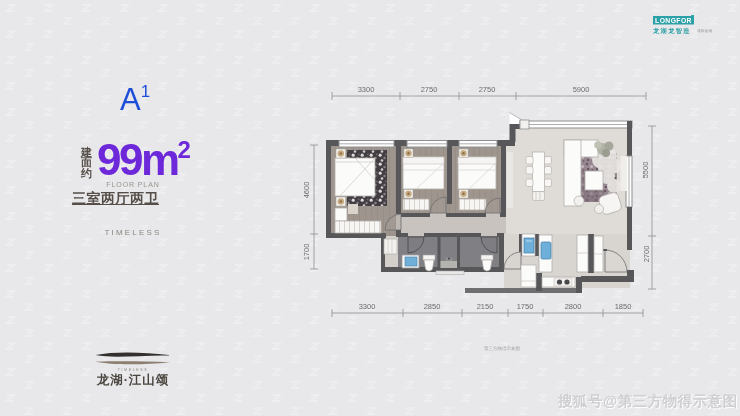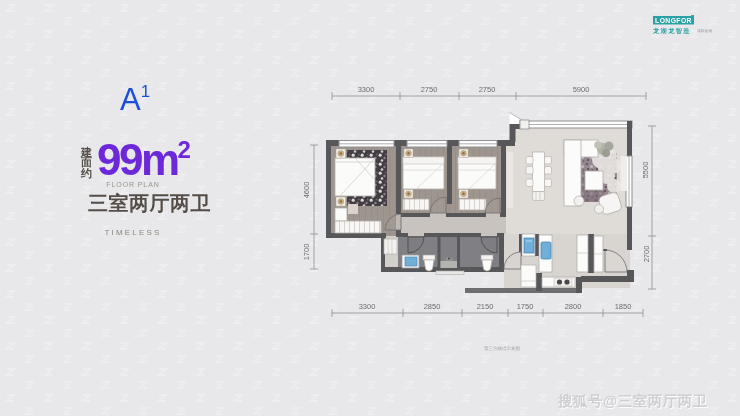--- a/index.html
+++ b/index.html
@@ -25,35 +25,47 @@
   <div class="abs" style="left:120px;top:82px;color:#1d4ed8;font-size:31px;font-weight:400;">A<span style="font-size:17px;vertical-align:13px;">1</span></div>
 
   <div class="abs" style="left:68px;top:139px;width:135px;">
 
     <div class="abs" style="left:13px;top:8px;width:14px;color:#57504a;font-size:11px;font-weight:700;line-height:10.4px;">建面约</div>
 
     <div class="abs" style="left:29px;top:-4.5px;color:#6d28d9;font-size:44px;font-weight:700;letter-spacing:-2.5px;">99m<span style="font-size:24px;vertical-align:17px;letter-spacing:0;">2</span></div>
 
     <div class="abs" style="left:0px;top:41.5px;width:130px;text-align:center;color:#9a948d;font-size:7px;letter-spacing:0.9px;">FLOOR PLAN</div>
 
-    <div class="abs" style="left:20px;top:51px;color:#554e48;font-size:20px;font-weight:700;letter-spacing:0.5px;white-space:nowrap;">三室两厅两卫</div>
+    <div class="abs" style="left:4px;top:51px;color:#554e48;font-size:14px;font-weight:700;letter-spacing:0.5px;white-space:nowrap;text-decoration:underline;">三室两厅两卫</div>
 
     <div class="abs" style="left:0px;top:89px;width:130px;text-align:center;color:#8b867f;font-size:8px;letter-spacing:2.2px;">TIMELESS</div>
   </div>
 
   <div class="abs" style="left:653px;top:15px;">
     <svg width="62" height="20" viewBox="0 0 62 20">
       <rect x="0" y="1" width="41" height="8.5" fill="#2ba0a6"></rect>
       <rect x="38.2" y="0" width="2.8" height="2.8" fill="#2ba0a6"></rect>
       <text x="20.5" y="8" font-size="6.8" font-weight="700" fill="#ffffff" text-anchor="middle" letter-spacing="0.4">LONGFOR</text>
       <text x="0" y="17.5" font-size="6.2" font-weight="700" fill="#2ba0a6" letter-spacing="1.4">龙湖龙智造</text>
       <text x="44" y="17" font-size="3.6" fill="#8d9294" letter-spacing="0.2">成都造物</text>
     </svg>
   </div>
 
+  <div class="abs" style="left:92px;top:348px;">
+    <svg width="82" height="42" viewBox="0 0 82 42">
+
+      <path d="M3.5 7 C 22 3.3, 50 3.9, 77 7 L77 7.5 C 50 6.9, 22 10.8, 3.5 7 Z" fill="#322f2d"></path>
+
+      <path d="M3 13.8 C 25 13, 55 13.4, 78 14.2 C 50 17.2, 20 17, 3 13.8 Z" fill="#8b7f70"></path>
+
+      <text x="41" y="22.5" font-size="3.6" fill="#8a8680" text-anchor="middle" letter-spacing="1.6">TIMELESS</text>
+
+      <text x="41" y="36" font-size="12.5" font-weight="700" fill="#4a463f" text-anchor="middle" letter-spacing="1px">龙湖·江山颂</text>
+    </svg>
+  </div>
 
   <svg class="abs" style="left:0;top:0;" width="740" height="416" viewBox="0 0 740 416">
     <defs>
       <pattern id="plank" width="6" height="12" patternUnits="userSpaceOnUse">
         <rect width="6" height="12" fill="#9e968e"></rect>
         <rect x="5" width="1" height="12" fill="#978e86"></rect>
       </pattern>
       <pattern id="hatch" width="5" height="8" patternUnits="userSpaceOnUse">
         <rect width="5" height="8" fill="#f7f6f4"></rect>
         <rect x="4" width="1" height="8" fill="#d7d3ce"></rect>
@@ -402,14 +414,14 @@
       <text x="309" y="190" transform="rotate(-90 309 190)">4600</text>
       <text x="309" y="252" transform="rotate(-90 309 252)">1700</text>
 
       <text x="648" y="170" transform="rotate(-90 648 170)">5500</text>
       <text x="649" y="254" transform="rotate(-90 649 254)">2700</text>
     </g>
 
     <text x="502" y="350" font-size="4.5" fill="#9a9a9c" text-anchor="middle">第三方物得示意图</text>
   </svg>
 
-  <div class="abs" style="left:558px;top:392px;color:#cfcfd3;font-size:14.5px;font-weight:700;letter-spacing:0.5px;text-shadow:1px 1px 0 #fdfdfd;">搜狐号@三室两厅两卫</div>
+  <div class="abs" style="left:558px;top:392px;color:#cfcfd3;font-size:14.5px;font-weight:700;letter-spacing:0.5px;text-shadow:1px 1px 0 #fdfdfd;">搜狐号@第三方物得示意图</div>
 </div>
 
 </body></html>

